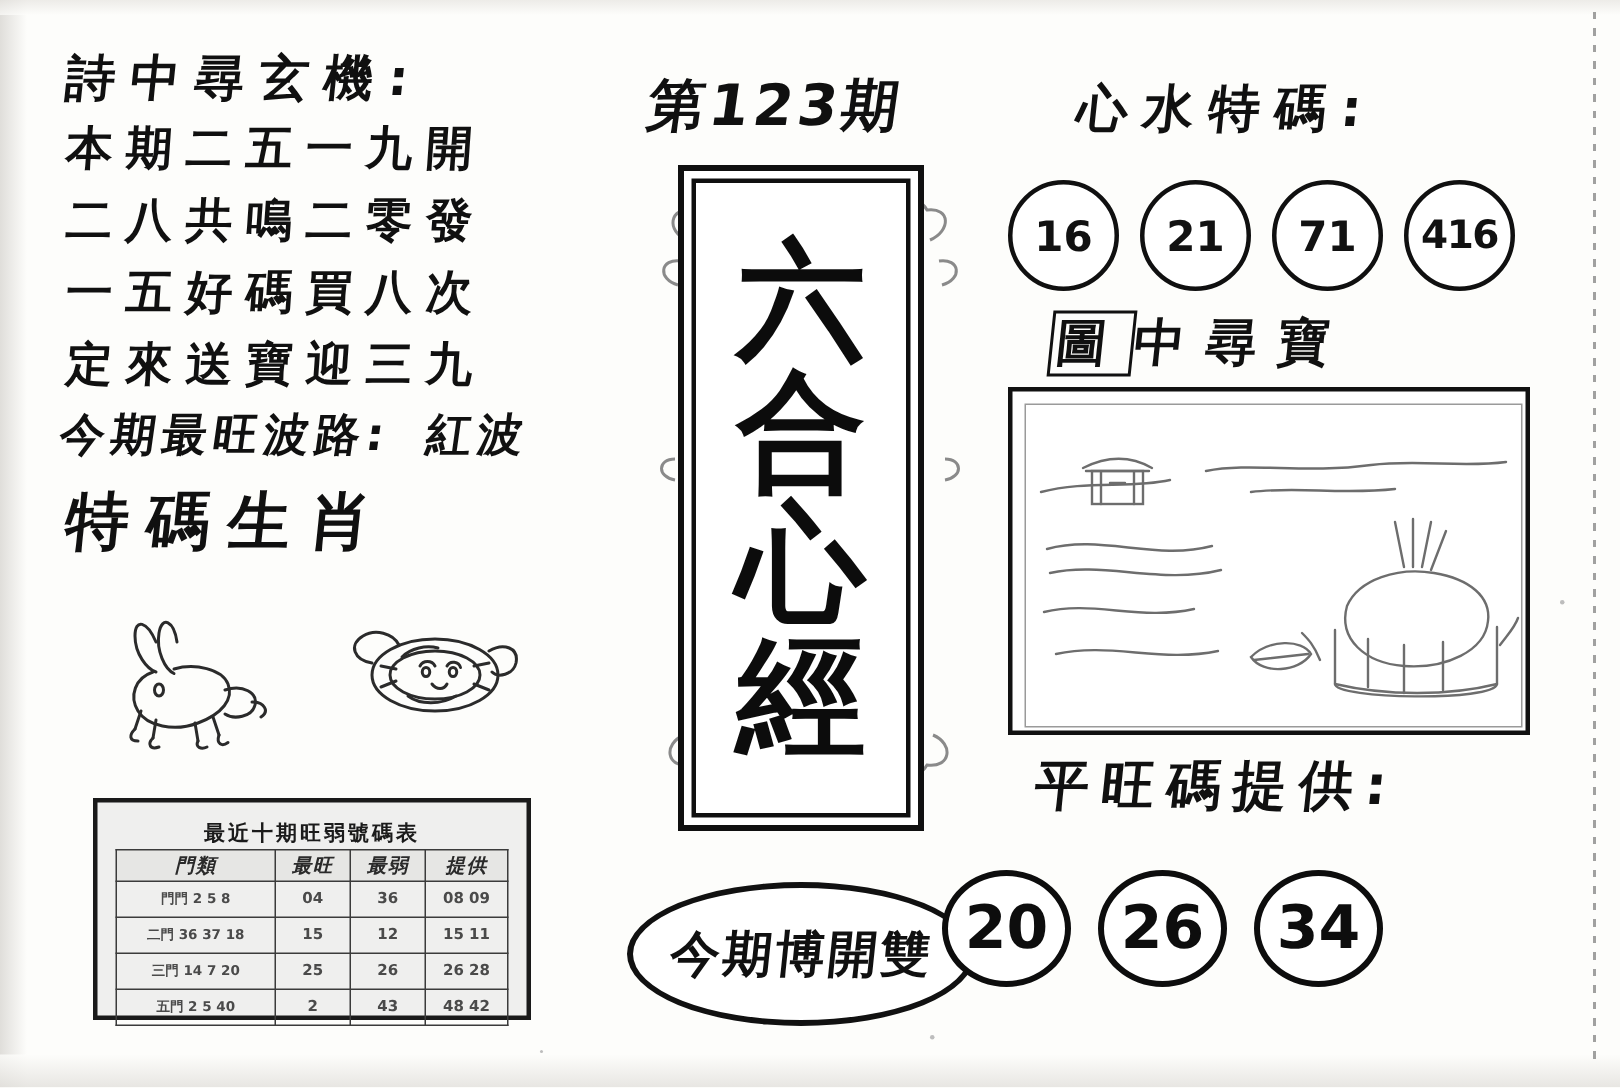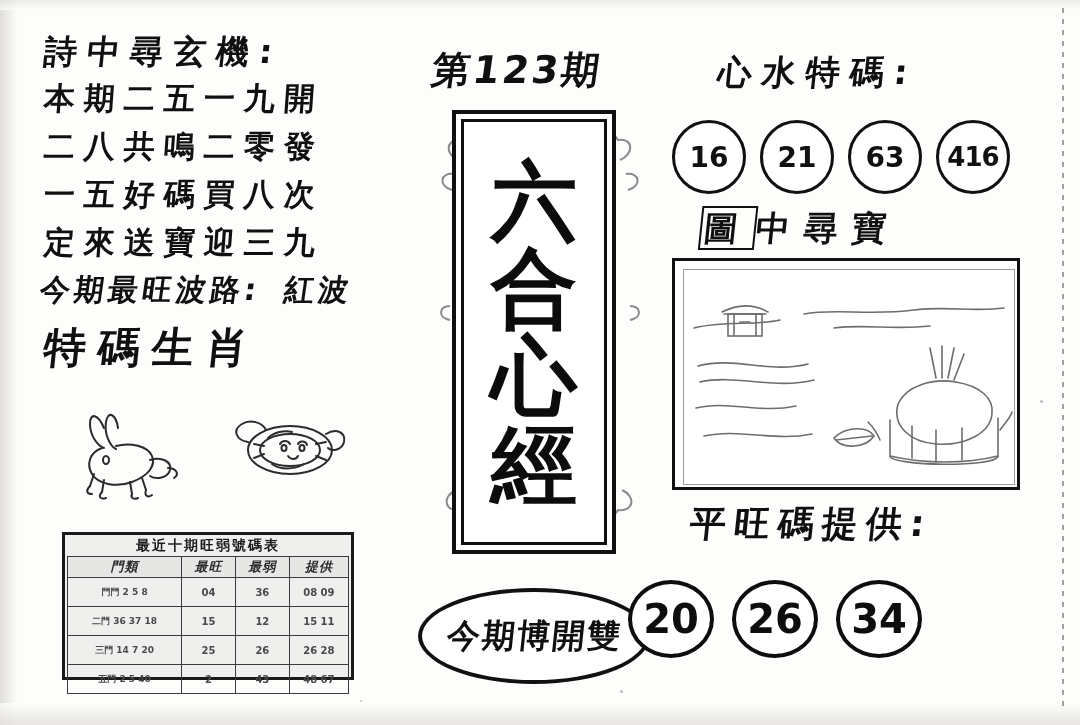--- a/index.html
+++ b/index.html
@@ -76,21 +76,21 @@
   
   .animal-rabbit { position: absolute; left: 60px; top: 408px; }
   .animal-tiger  { position: absolute; left: 228px; top: 414px; }
 
   
   .table-wrap {
     position: absolute; left: 62px; top: 532px;
     width: 292px; height: 148px;
     border: 3px solid #1a1a1a;
     background: #efefee;
-    padding: 2px;
+    padding: 12px;
   }
   table.stats {
     width: 100%; height: 100%;
     border-collapse: collapse;
     font-size: 11px;
     color: #2a2a2a;
   }
   table.stats caption {
     caption-side: top;
     font-size: 14px;
@@ -292,21 +292,21 @@
         <tr>
           <td class="first">三門 14 7 20</td>
           <td>25</td>
           <td>26</td>
           <td>26 28</td>
         </tr>
         <tr>
           <td class="first">五門 2 5 40</td>
           <td>2</td>
           <td>43</td>
-          <td>48 67</td>
+          <td>48 42</td>
         </tr>
       </tbody>
     </table>
   </div>
 
   <div class="cn issue-no">第123期</div>
 
   <svg style="position:absolute; left:430px; top:120px;" width="220" height="440" viewBox="0 0 220 440">
     <g fill="none" stroke="#8a8a8a" stroke-width="2">
       <path d="M28 40 C14 34, 16 18, 32 20 C40 6, 60 10, 62 24"></path>
@@ -331,21 +331,21 @@
 
   <div class="oval-banner">
     <span class="cn txt">今期博開雙</span>
   </div>
 
   <div class="cn xin-title">心水特碼:</div>
 
   <div class="circle-row">
     <div class="num-circle">16</div>
     <div class="num-circle">21</div>
-    <div class="num-circle">63</div>
+    <div class="num-circle">71</div>
     <div class="num-circle wide">416</div>
   </div>
 
   <div class="cn tu-title">
     <span class="boxed">圖</span><span>中尋寶</span>
   </div>
 
   <div class="picture-frame">
     <div class="picture-inner">
       <svg width="332" height="216" viewBox="0 0 332 216">

